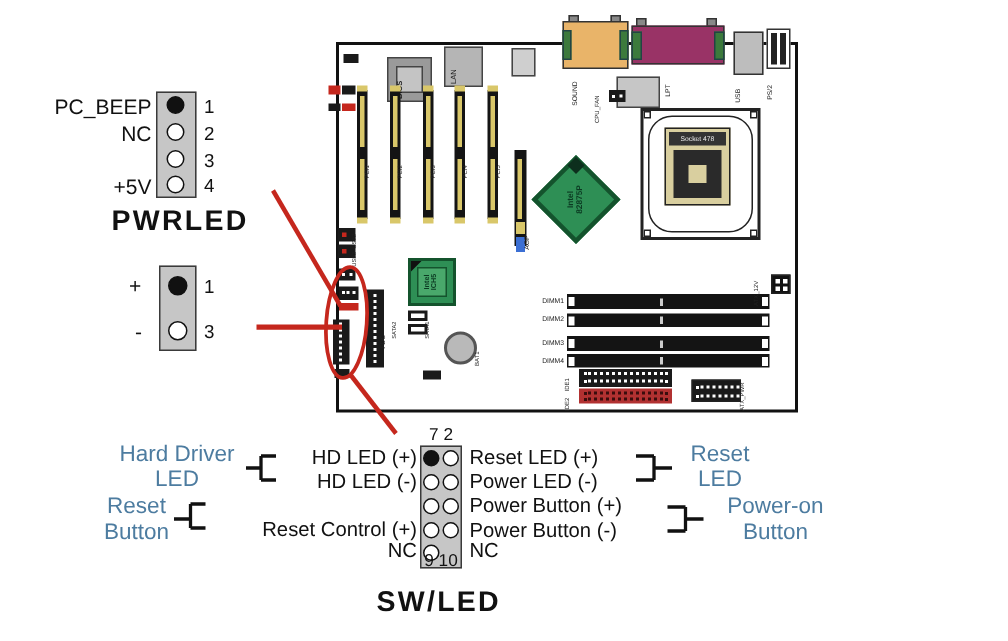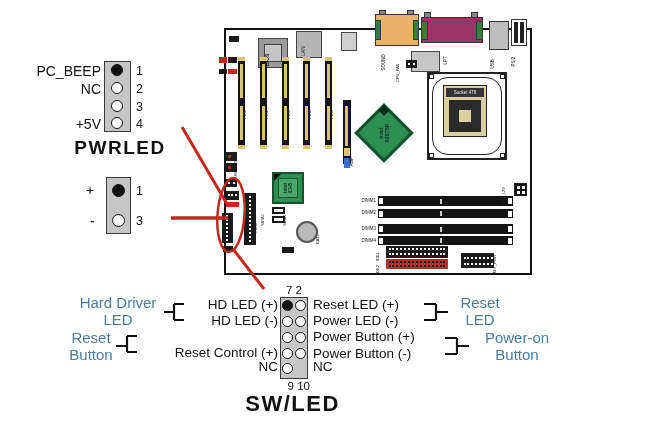--- a/index.html
+++ b/index.html
@@ -258,22 +258,22 @@
   <div class="connbox" style="left:280px;top:297px;width:28px;height:82px;"></div>
   <div class="pin filled" style="left:281.5px;top:299.5px;width:11px;height:11px;"></div>
   <div class="pin" style="left:294.5px;top:299.5px;width:11px;height:11px;"></div>
   <div class="pin" style="left:281.5px;top:315.5px;width:11px;height:11px;"></div>
   <div class="pin" style="left:294.5px;top:315.5px;width:11px;height:11px;"></div>
   <div class="pin" style="left:281.5px;top:331.5px;width:11px;height:11px;"></div>
   <div class="pin" style="left:294.5px;top:331.5px;width:11px;height:11px;"></div>
   <div class="pin" style="left:281.5px;top:347.5px;width:11px;height:11px;"></div>
   <div class="pin" style="left:294.5px;top:347.5px;width:11px;height:11px;"></div>
   <div class="pin" style="left:281.5px;top:362.5px;width:11px;height:11px;"></div>
-  <div class="lbl" style="left:278px;top:380px;width:32px;text-align:right;font-size:11.5px;">9 10</div>
-  <div class="title" style="left:230px;top:391px;width:125px;font-size:22px;">SW/LED</div>
+  <div class="lbl" style="left:278px;top:368px;width:32px;text-align:center;font-size:11.5px;">9 10</div>
+  <div class="title" style="left:230px;top:391px;width:125px;font-size:19px;">SW/LED</div>
 
   <div class="lrow" style="top:297px;">HD LED (+)</div>
   <div class="lrow" style="top:313px;">HD LED (-)</div>
   <div class="lrow" style="top:345px;">Reset Control (+)</div>
   <div class="lrow" style="top:359px;">NC</div>
 
   <div class="rrow" style="top:297px;">Reset LED (+)</div>
   <div class="rrow" style="top:313px;">Power LED (-)</div>
   <div class="rrow" style="top:346px;">Power Button (-)</div>
   <div class="rrow" style="top:329px;">Power Button (+)</div>

